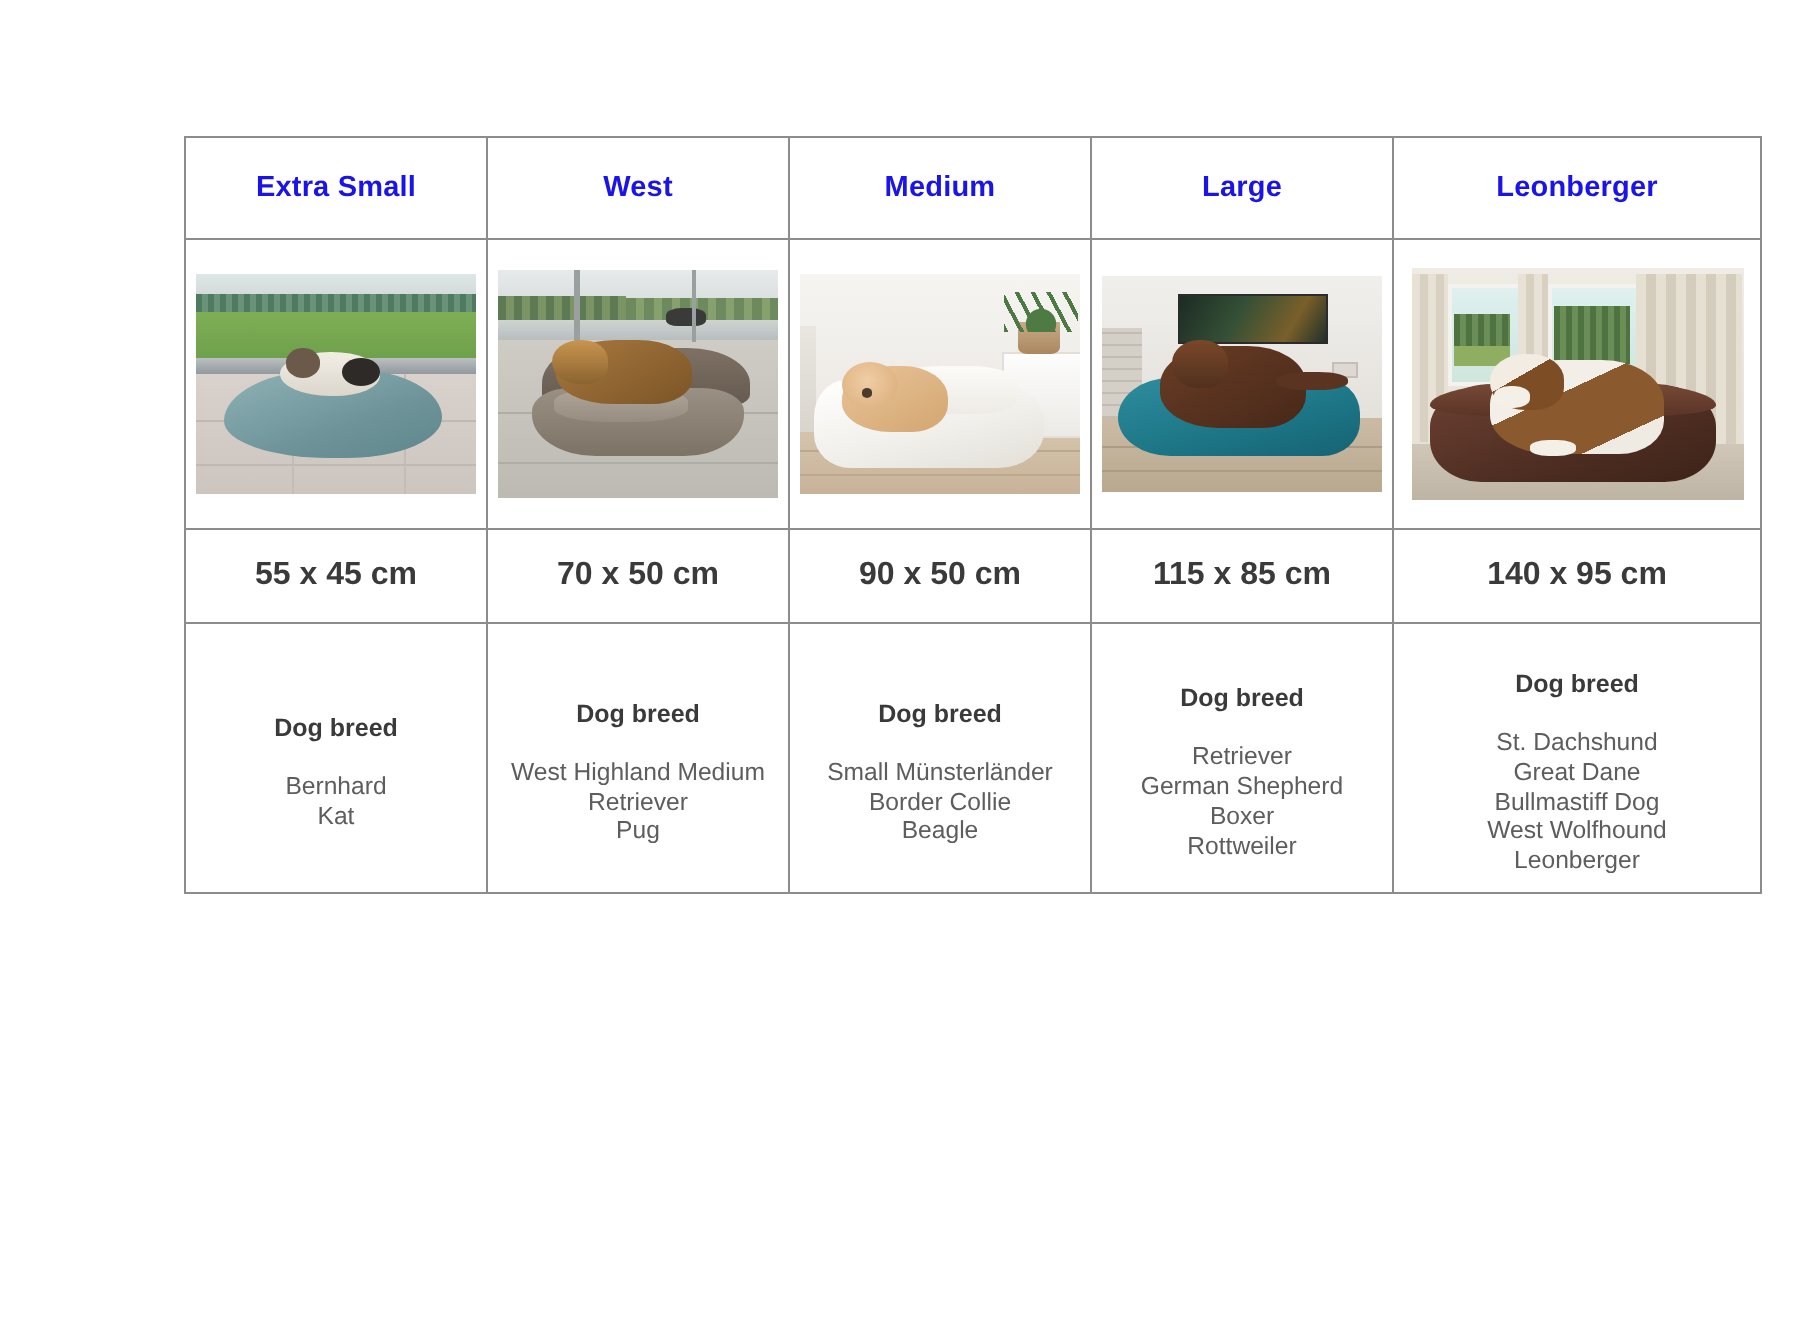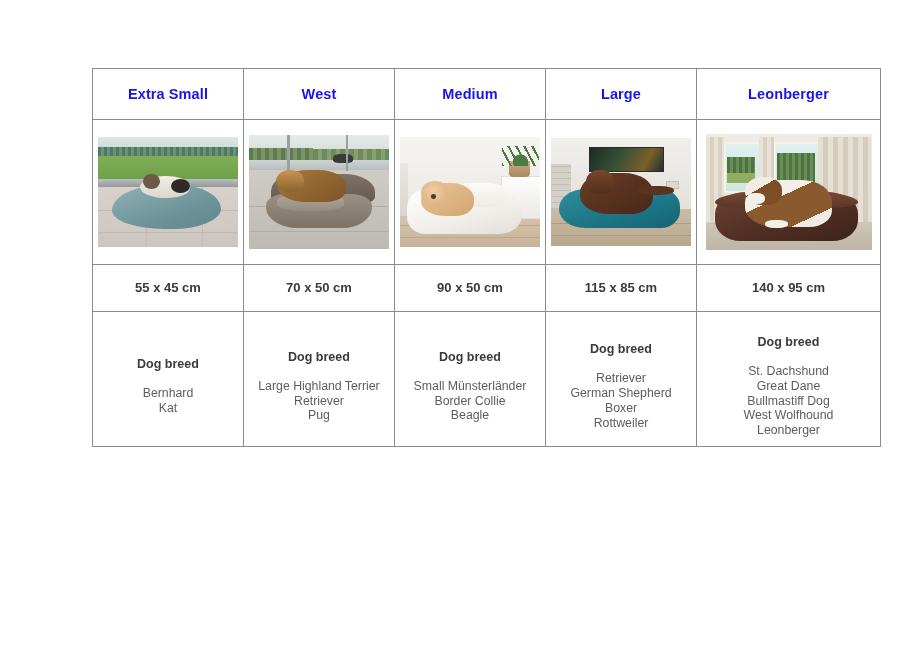--- a/index.html
+++ b/index.html
@@ -227,21 +227,21 @@
   .p5 .snout { left:25%; top:51%; width:11%; height:9%;
                background:#f4f0e8; border-radius: 44%; }
   .p5 .paw   { left:36%; top:74%; width:14%; height:7%;
                background:#f4f0e8; border-radius: 40%; }
 
   
   .size-cell { height: 46px; }
   .size-label {
     color: #3a3a3a;
     font-weight: bold;
-    font-size: 13px;
+    font-size: 16px;
     line-height: 46px;
   }
 
   
   .breed-cell { height: 134px; vertical-align: top; }
   .breed-inner { padding: 15px 6px 0 6px; }
   .breed-title {
     color: #3a3a3a;
     font-weight: bold;
     font-size: 12.5px;
@@ -414,21 +414,21 @@
             <ul class="breed-list">
               <li>Bernhard</li>
               <li>Kat</li>
             </ul>
           </div>
         </td>
         <td class="breed-cell">
           <div class="breed-inner">
             <div class="breed-title">Dog breed</div>
             <ul class="breed-list">
-              <li>Large Highland Terrier</li>
+              <li>West Highland Medium</li>
               <li>Retriever</li>
               <li>Pug</li>
             </ul>
           </div>
         </td>
         <td class="breed-cell">
           <div class="breed-inner">
             <div class="breed-title">Dog breed</div>
             <ul class="breed-list">
               <li>Small Münsterländer</li>

